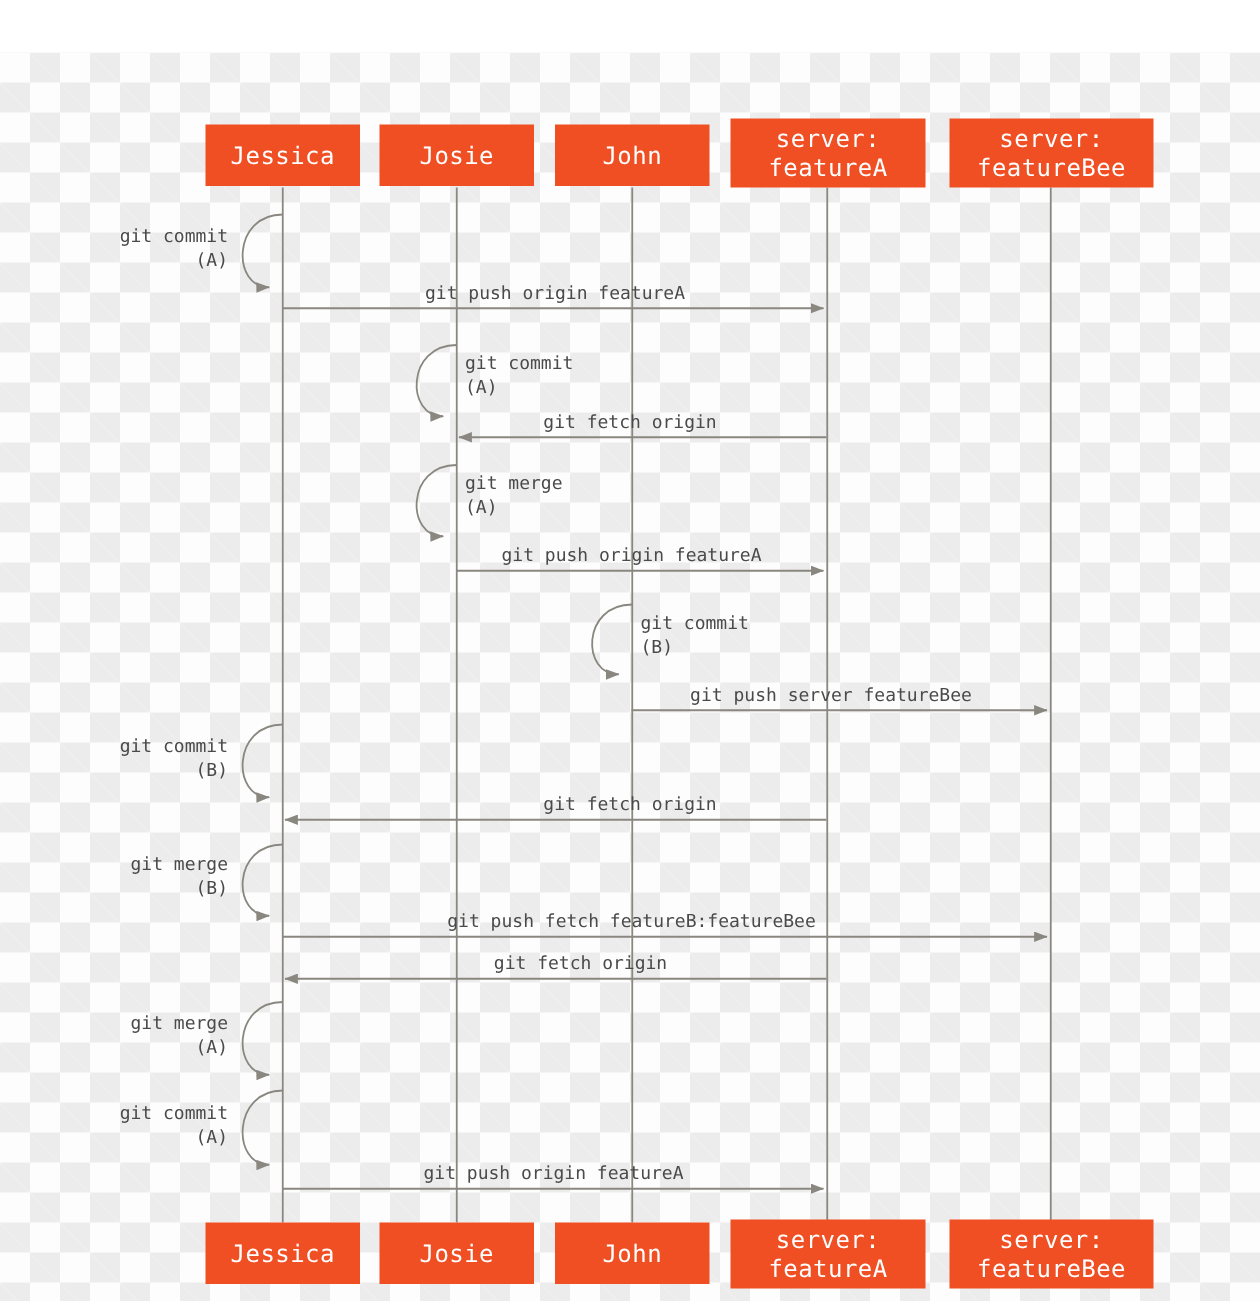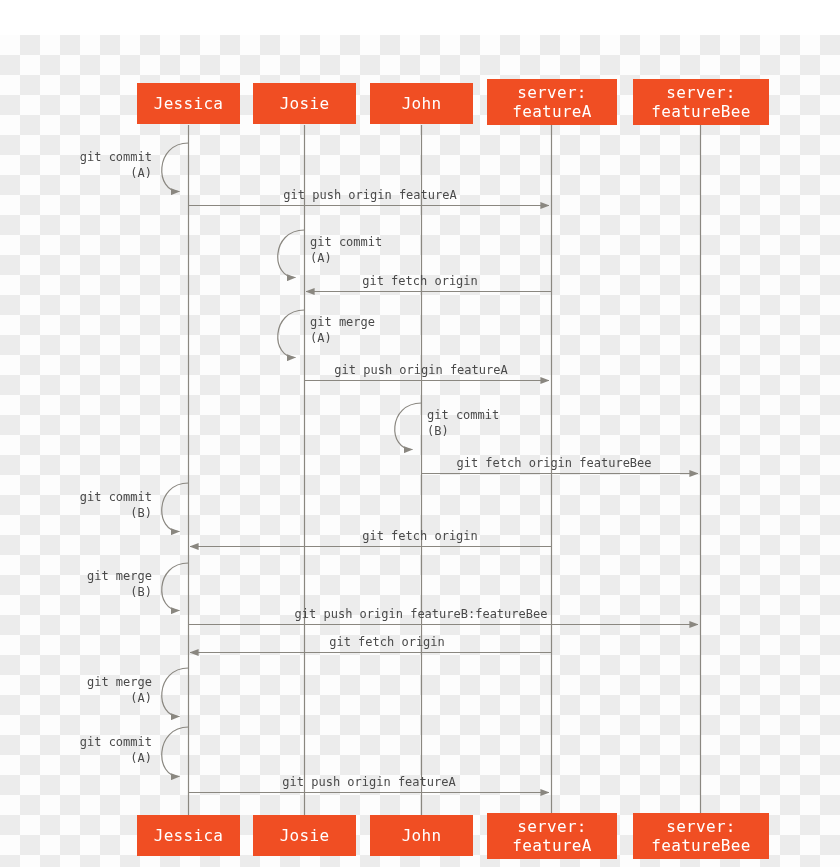--- a/index.html
+++ b/index.html
@@ -118,27 +118,27 @@
 (A)</div>
       <div class="msg-label center" style="left: 370px; top: 152px; color: rgb(74, 74, 74);">git push origin featureA</div>
       <div class="msg-label left" style="left: 310px; top: 199px; color: rgb(74, 74, 74);">git commit
 (A)</div>
       <div class="msg-label center" style="left: 420px; top: 238px; color: rgb(74, 74, 74);">git fetch origin</div>
       <div class="msg-label left" style="left: 310px; top: 279px; color: rgb(74, 74, 74);">git merge
 (A)</div>
       <div class="msg-label center" style="left: 421px; top: 327px; color: rgb(74, 74, 74);">git push origin featureA</div>
       <div class="msg-label left" style="left: 427px; top: 372px; color: rgb(74, 74, 74);">git commit
 (B)</div>
-      <div class="msg-label center" style="left: 554px; top: 420px; color: rgb(74, 74, 74);">git fetch origin featureBee</div>
+      <div class="msg-label center" style="left: 554px; top: 420px; color: rgb(74, 74, 74);">git push server featureBee</div>
       <div class="msg-label right" style="left: 152px; top: 454px; color: rgb(74, 74, 74);">git commit
 (B)</div>
       <div class="msg-label center" style="left: 420px; top: 493px; color: rgb(74, 74, 74);">git fetch origin</div>
       <div class="msg-label right" style="left: 152px; top: 533px; color: rgb(74, 74, 74);">git merge
 (B)</div>
-      <div class="msg-label center" style="left: 421px; top: 571px; color: rgb(74, 74, 74);">git push origin featureB:featureBee</div>
+      <div class="msg-label center" style="left: 421px; top: 571px; color: rgb(74, 74, 74);">git push fetch featureB:featureBee</div>
       <div class="msg-label center" style="left: 387px; top: 599px; color: rgb(74, 74, 74);">git fetch origin</div>
       <div class="msg-label right" style="left: 152px; top: 639px; color: rgb(74, 74, 74);">git merge
 (A)</div>
       <div class="msg-label right" style="left: 152px; top: 699px; color: rgb(74, 74, 74);">git commit
 (A)</div>
       <div class="msg-label center" style="left: 369px; top: 739px; color: rgb(74, 74, 74);">git push origin featureA</div>
     </div>
 
 </div>
 

